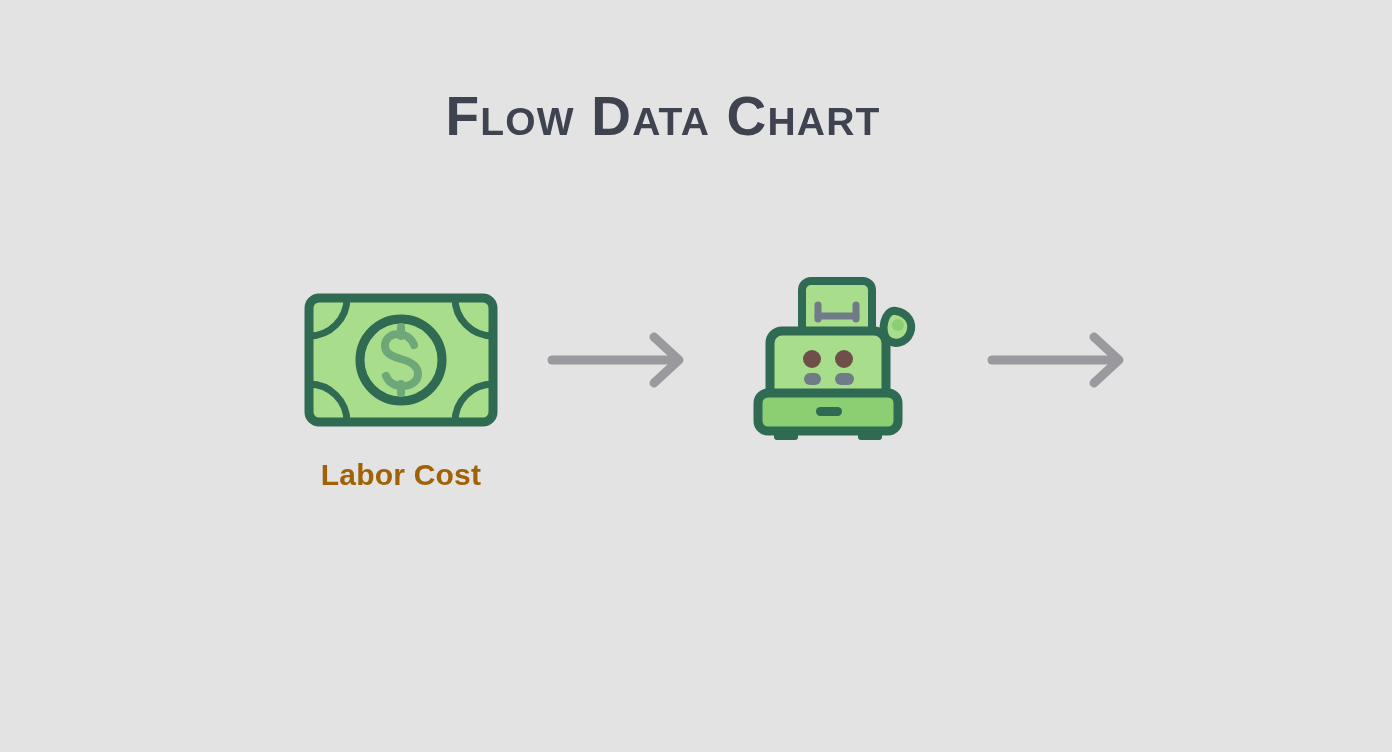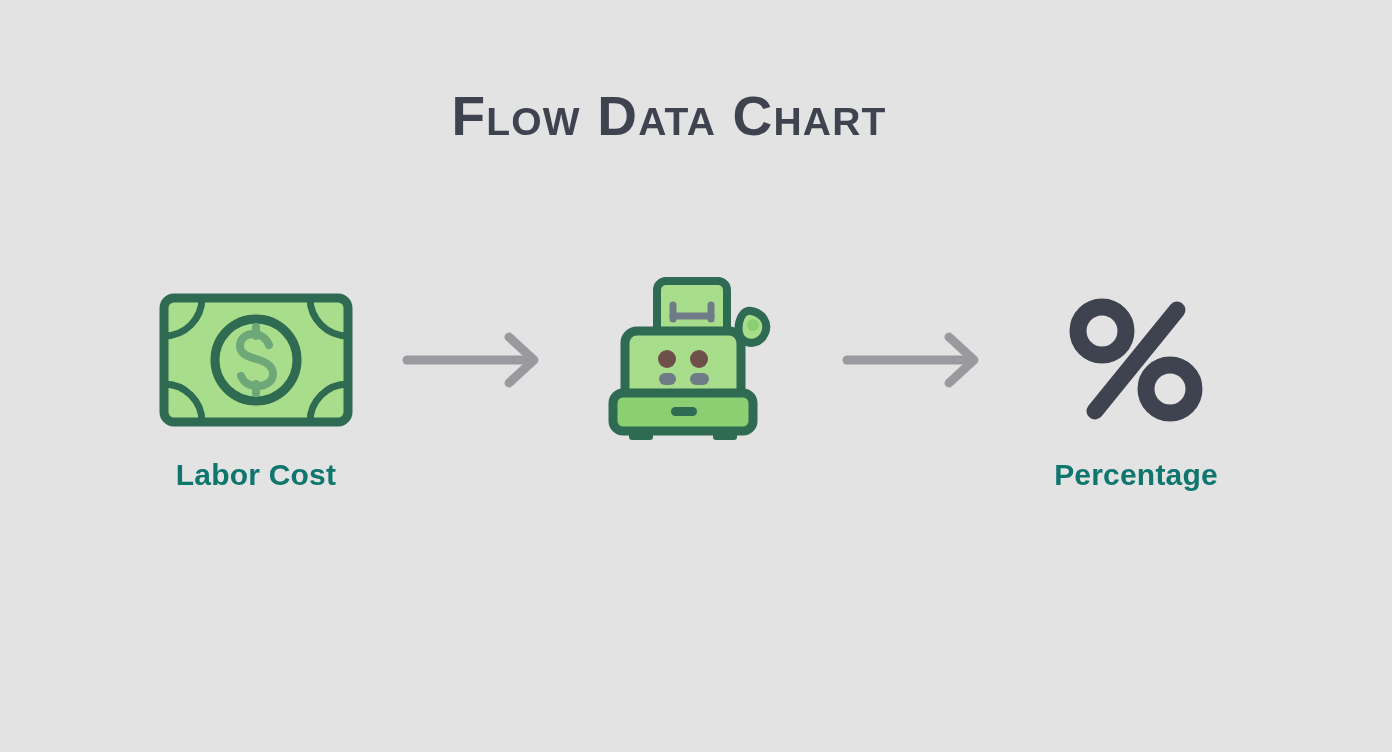--- a/index.html
+++ b/index.html
@@ -20,21 +20,21 @@
     position: absolute;
     inset: 0;
     width: 1392px;
     height: 752px;
   }
 
   
   .title {
     position: absolute;
     top: 86px;
-    left: 9px;
+    left: 3px;
     width: 1256px;
     text-align: center;
     font-size: 55px;
     font-weight: 700;
     font-variant: small-caps;
     letter-spacing: 1.2px;
     color: #3f4350;
     line-height: 1.1;
     white-space: nowrap;
     user-select: none;
@@ -64,21 +64,21 @@
     height: 180px;
     display: flex;
     align-items: center;
     justify-content: center;
   }
 
   .node-label {
     margin-top: 8px;
     font-size: 30px;
     font-weight: 700;
-    color: #0f766e;
+    color: #a16207;
     letter-spacing: 0.2px;
     text-align: center;
     white-space: nowrap;
     user-select: none;
   }
 
   .connector {
     width: 150px;
     height: 180px;
     display: flex;
@@ -177,25 +177,15 @@
 
     <div class="connector">
       <svg width="150" height="60" viewBox="0 0 150 60">
         <g stroke="#9a9a9e" stroke-width="9" fill="none" stroke-linecap="round" stroke-linejoin="round">
           <line x1="6" y1="30" x2="128" y2="30"></line>
           <polyline points="108,7 133,30 108,53"></polyline>
         </g>
       </svg>
     </div>
 
-    <div class="node">
-      <div class="icon-box">
-        <svg width="140" height="130" viewBox="0 0 140 130">
-          <circle cx="36" cy="36" r="24" fill="none" stroke="#3f4350" stroke-width="17"></circle>
-          <circle cx="104" cy="94" r="24" fill="none" stroke="#3f4350" stroke-width="17"></circle>
-          <line x1="111" y1="15" x2="29" y2="116" stroke="#3f4350" stroke-width="17" stroke-linecap="round"></line>
-        </svg>
-      </div>
-      <div class="node-label">Percentage</div>
-    </div>
 
   </div>
 </div>
 
 </body></html>

